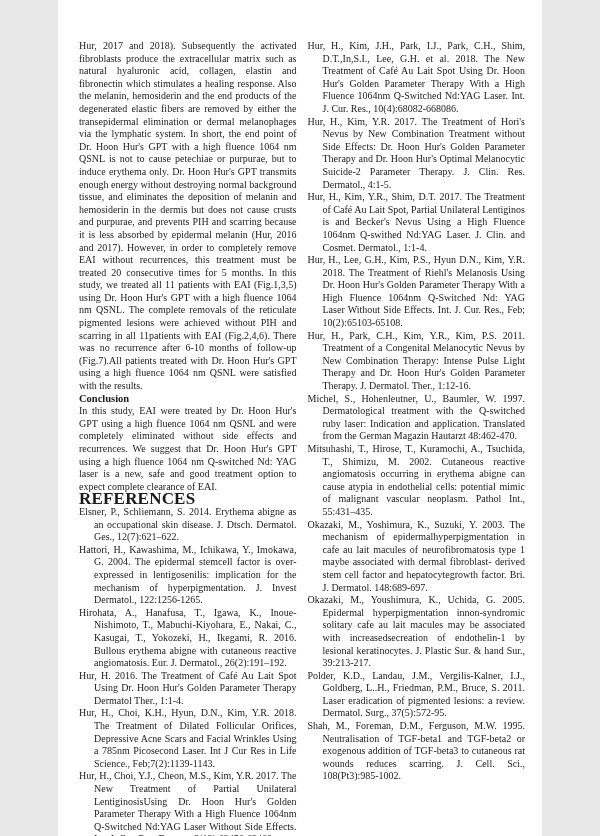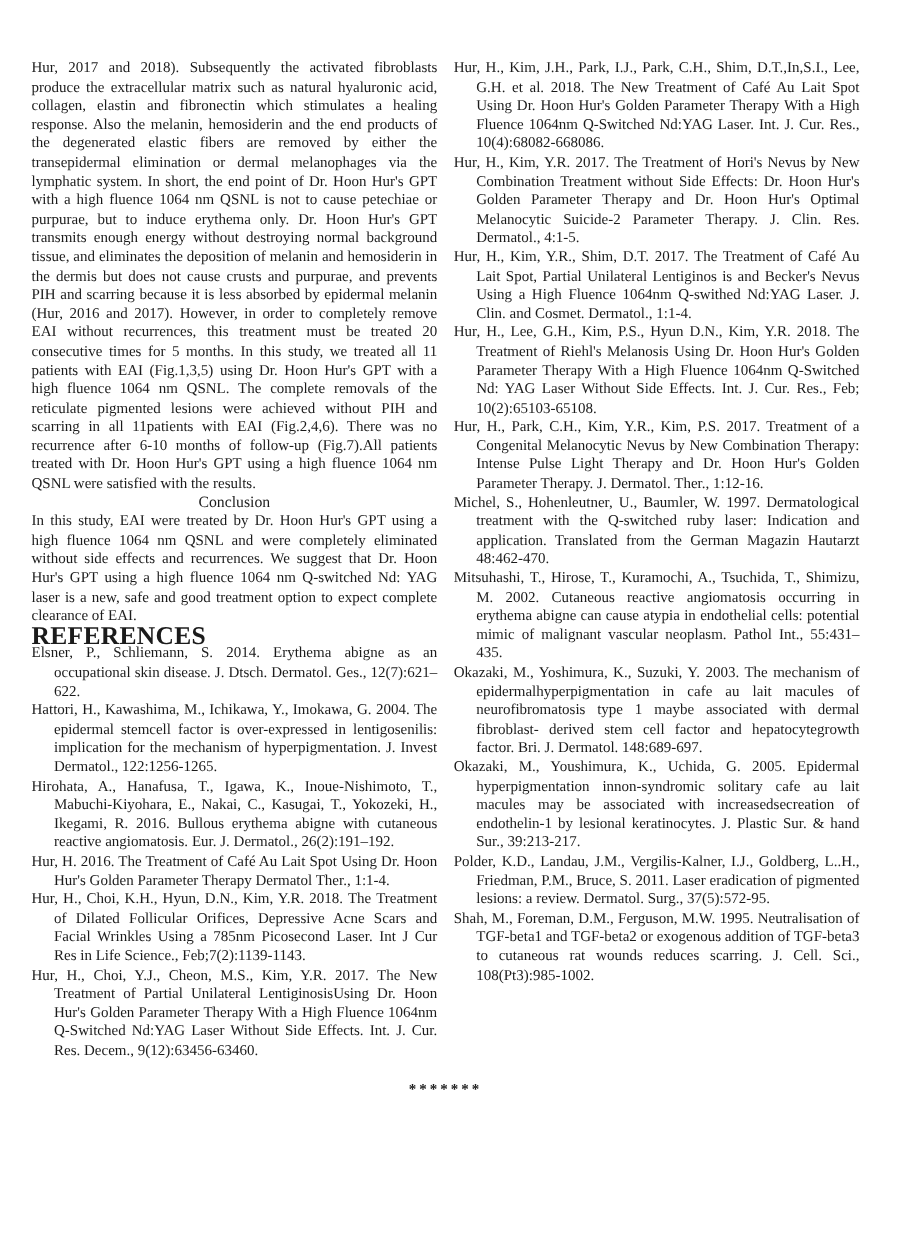--- a/index.html
+++ b/index.html
@@ -1,40 +1,40 @@
 <!DOCTYPE html>
 <html><head>
 <meta charset="utf-8">
 <style>
   html, body { margin: 0; padding: 0; background: #e8e8e8; }
   .page {
     position: relative;
-    width: 600px;
+    width: 484px;
     height: 836px;
     margin: 0 auto;
     background: #ffffff;
     box-sizing: border-box;
-    padding: 40px 27px 0 21px;
+    padding: 40px 17px 0 21px;
     font-family: "Liberation Serif", "DejaVu Serif", serif;
     color: #1b1b1b;
     overflow: hidden;
   }
   .columns { display: flex; gap: 11px; }
   .column {
     width: 279px;
     font-size: 10px;
     line-height: 12.6px;
     text-align: justify;
   }
   .column p { margin: 0; }
   .heading-conclusion {
-    font-weight: normal;
+    font-weight: bold;
     font-size: 10.5px;
     margin: 13px 0 12px 0;
-    text-align: center;
+    text-align: left;
   }
   .heading-references {
     font-weight: bold;
     font-size: 17px;
     letter-spacing: 0.2px;
     margin: 15px 0 10px 0;
     text-align: left;
   }
   .reference {
     padding-left: 15px;
@@ -75,21 +75,21 @@
           <p class="reference"><span>Hur, H., Choi, Y.J., Cheon, M.S., Kim, Y.R. 2017. The New Treatment of Partial Unilateral LentiginosisUsing Dr. Hoon Hur's Golden Parameter Therapy With a High Fluence 1064nm Q-Switched Nd:YAG Laser Without Side Effects. </span><span class="italic">Int. J. Cur. Res. Decem.,</span><span> 9(12):63456-63460.</span></p>
         </div>
     </div>
 
     <div class="column">
       <div id="refs-right">
           <p class="reference"><span>Hur, H., Kim, J.H., Park, I.J., Park, C.H., Shim, D.T.,In,S.I., Lee, G.H. </span><span class="italic">et al.</span><span> 2018. The New Treatment of Café Au Lait Spot Using Dr. Hoon Hur's Golden Parameter Therapy With a High Fluence 1064nm Q-Switched Nd:YAG Laser. </span><span class="italic">Int. J. Cur. Res.,</span><span> 10(4):68082-668086.</span></p>
           <p class="reference"><span>Hur, H., Kim, Y.R. 2017. The Treatment of Hori's Nevus by New Combination Treatment without Side Effects: Dr. Hoon Hur's Golden Parameter Therapy and Dr. Hoon Hur's Optimal Melanocytic Suicide-2 Parameter Therapy. </span><span class="italic">J. Clin. Res. Dermatol.,</span><span> 4:1-5.</span></p>
           <p class="reference"><span>Hur, H., Kim, Y.R., Shim, D.T. 2017. The Treatment of Café Au Lait Spot, Partial Unilateral Lentiginos is and Becker's Nevus Using a High Fluence 1064nm Q-swithed Nd:YAG Laser. </span><span class="italic">J. Clin. and Cosmet. Dermatol.,</span><span> 1:1-4.</span></p>
           <p class="reference"><span>Hur, H., Lee, G.H., Kim, P.S., Hyun D.N., Kim, Y.R. 2018. The Treatment of Riehl's Melanosis Using Dr. Hoon Hur's Golden Parameter Therapy With a High Fluence 1064nm Q-Switched Nd: YAG Laser Without Side Effects. </span><span class="italic">Int. J. Cur. Res.,</span><span> Feb; 10(2):65103-65108.</span></p>
-          <p class="reference"><span>Hur, H., Park, C.H., Kim, Y.R., Kim, P.S. 2017. Treatment of a Congenital Melanocytic Nevus by New Combination Therapy: Intense Pulse Light Therapy and Dr. Hoon Hur's Golden Parameter Therapy. </span><span class="italic">J. Dermatol. Ther.,</span><span> 1:12-16.</span></p>
+          <p class="reference"><span>Hur, H., Park, C.H., Kim, Y.R., Kim, P.S. 2011. Treatment of a Congenital Melanocytic Nevus by New Combination Therapy: Intense Pulse Light Therapy and Dr. Hoon Hur's Golden Parameter Therapy. </span><span class="italic">J. Dermatol. Ther.,</span><span> 1:12-16.</span></p>
           <p class="reference"><span>Michel, S., Hohenleutner, U., Baumler, W. 1997. Dermatological treatment with the Q-switched ruby laser: Indication and application. </span><span class="italic">Translated from the German Magazin Hautarzt</span><span> 48:462-470.</span></p>
           <p class="reference"><span>Mitsuhashi, T., Hirose, T., Kuramochi, A., Tsuchida, T., Shimizu, M. 2002. Cutaneous reactive angiomatosis occurring in erythema abigne can cause atypia in endothelial cells: potential mimic of malignant vascular neoplasm. </span><span class="italic">Pathol Int.,</span><span> 55:431–435.</span></p>
           <p class="reference"><span>Okazaki, M., Yoshimura, K., Suzuki, Y. 2003. The mechanism of epidermalhyperpigmentation in cafe au lait macules of neurofibromatosis type 1 maybe associated with dermal fibroblast- derived stem cell factor and hepatocytegrowth factor. </span><span class="italic">Bri. J. Dermatol.</span><span> 148:689-697.</span></p>
           <p class="reference"><span>Okazaki, M., Youshimura, K., Uchida, G. 2005. Epidermal hyperpigmentation innon-syndromic solitary cafe au lait macules may be associated with increasedsecreation of endothelin-1 by lesional keratinocytes. </span><span class="italic">J. Plastic Sur. &amp; hand Sur.,</span><span> 39:213-217.</span></p>
           <p class="reference"><span>Polder, K.D., Landau, J.M., Vergilis-Kalner, I.J., Goldberg, L..H., Friedman, P.M., Bruce, S. 2011. Laser eradication of pigmented lesions: a review. </span><span class="italic">Dermatol. Surg.,</span><span> 37(5):572-95.</span></p>
           <p class="reference"><span>Shah, M., Foreman, D.M., Ferguson, M.W. 1995. Neutralisation of TGF-beta1 and TGF-beta2 or exogenous addition of TGF-beta3 to cutaneous rat wounds reduces scarring. </span><span class="italic">J. Cell. Sci.,</span><span> 108(Pt3):985-1002.</span></p>
         </div>
     </div>
 
   </div>

